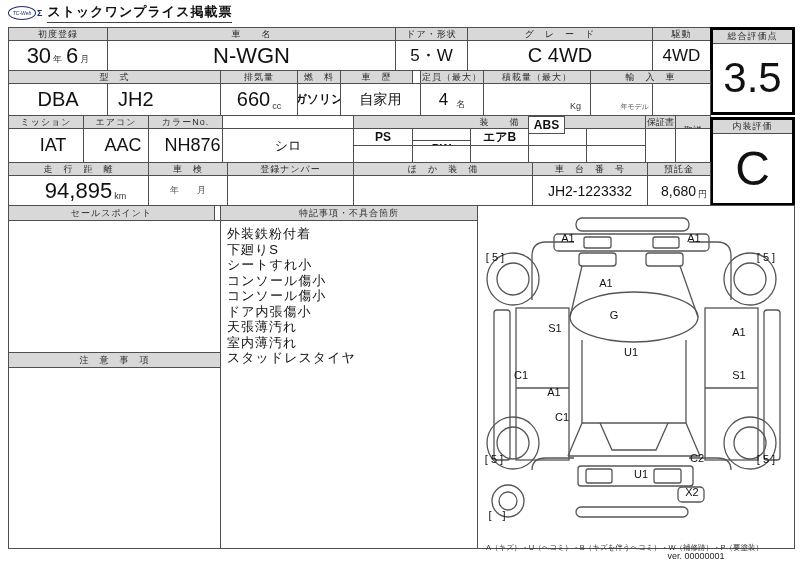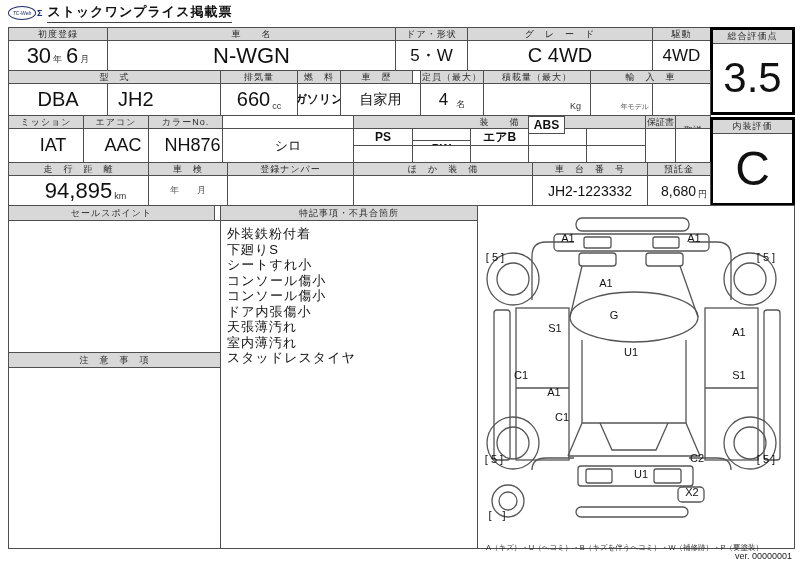--- a/index.html
+++ b/index.html
@@ -25,21 +25,21 @@
        padding-bottom:1px;margin-left:5px;}
   .remarks-list{position:absolute;left:221px;top:226px;width:250px;padding-left:6px;}
   .remark-line{font-size:13px;line-height:15.5px;letter-spacing:1px;white-space:pre;}
   #diagram-box{position:absolute;left:477px;top:205px;width:318px;height:344px;
        border:1px solid #4f4f4f;box-sizing:border-box;background:#fff;}
   #diagram-svg{position:absolute;left:0;top:2px;}
   #diagram-labels{position:absolute;left:0;top:0;width:318px;height:318px;}
   .dlabel{position:absolute;transform:translate(-50%,-50%);font-size:11px;color:#111;white-space:pre;}
   #legend{position:absolute;left:8px;top:317px;width:304px;font-size:7.5px;line-height:10px;
        color:#333;white-space:pre;}
-  #version{position:absolute;left:600px;top:551px;width:192px;text-align:right;font-size:9px;color:#222;}
+  #version{position:absolute;left:600px;top:551px;width:192px;text-align:center;font-size:9px;color:#222;}
   .subunit{font-size:7px;color:#555;}
 </style>
 </head>
 <body>
 
 <div id="sheet">
 
   <div id="title-bar">
     <span class="logo-oval">
         <span>TC-Web</span>

